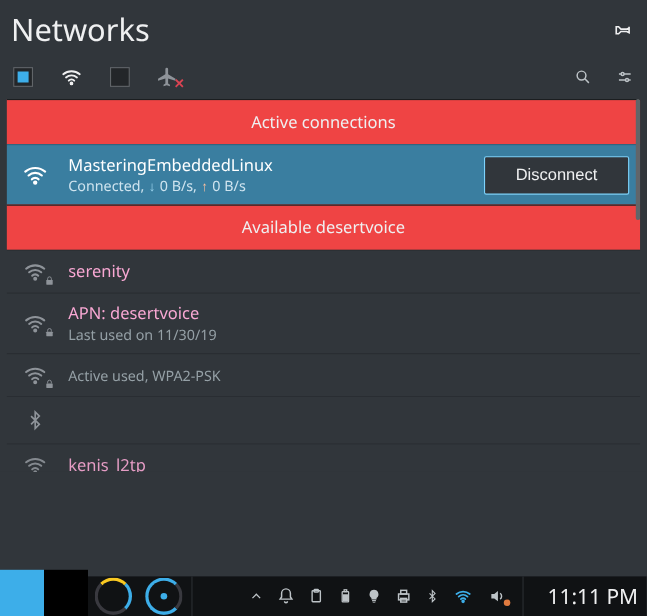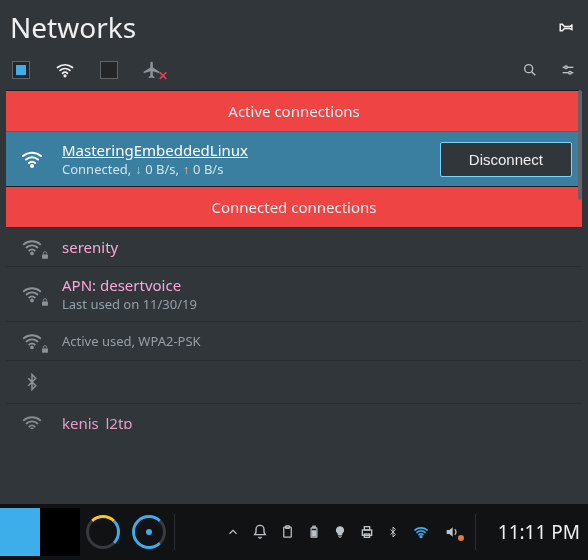--- a/index.html
+++ b/index.html
@@ -81,21 +81,21 @@
   width: 32px;
   display:flex; align-items:center; justify-content:center;
   position: relative;
 }
 .conn .lock-badge {
   position:absolute; right:-2px; bottom:-2px;
   width:10px;height:10px;
 }
 .conn .text-col { flex: 1; min-width:0; }
 .conn .name { font-size: 15px; color: #eff0f1; }
-.conn.active .name { color: #ffffff; text-decoration: underline; }
+.conn.active .name { color: #ffffff; }
 .conn .sub { font-size: 13px; color: #95a0a6; display:flex; align-items:center; gap:4px;}
 .conn.active .sub { color: #cfe4ef; }
 .arrow-down { color:#3daee9; font-size:12px;}
 .arrow-up { color:#f47750; font-size:12px;}
 .conn.active .arrow-down { color:#9fd7f0;}
 .conn.active .arrow-up { color:#ffc19f;}
 .btn {
   background: #31363b;
   border: 1px solid #7dd3fc;
   color: #eff0f1;
@@ -105,21 +105,21 @@
   border-radius: 2px;
 }
 .conn.dim .name { color:#f9a8d4; }
 .scrollbar {
   position:absolute; right:0; top:0; width:4px; height:110px;
   background:#616569; border-radius:2px;
 }
 .cutoff { opacity:0.9;justify-content:space-between; }
 
 .taskbar {
-  position:absolute; left:0; right:0; bottom:0; height:56px;
+  position:absolute; left:0; right:0; bottom:0; height:36px;
   background: #101214;
   display:flex; align-items:center;
   padding: 0 8px 0 0;
 }
 .task-app {
   width:40px; height:48px;
   background:#3daee9;
 }
 .task-black { width:40px; height:48px; background:#000; }
 .ring {
@@ -213,21 +213,21 @@
           <span>Connected,</span>
           <span class="arrow-down">↓</span>
           <span>0 B/s,</span>
           <span class="arrow-up">↑</span>
           <span>0 B/s</span>
         </div>
       </div>
       <button class="btn">Disconnect</button>
     </div>
 
-    <div class="section-header">Connected connections</div>
+    <div class="section-header">Available desertvoice</div>
 
     <div id="available-container">
         <div class="conn dim">
           <div class="icon-col">
             <svg width="28" height="22" viewBox="0 0 24 24" fill="none" stroke="#8e9399" stroke-width="2" stroke-linecap="round">
               <path d="M3 9a14 14 0 0 1 18 0"></path>
               <path d="M6 12.5a9 9 0 0 1 12 0"></path>
               <path d="M9 16a4 4 0 0 1 6 0"></path>
               <circle cx="12" cy="19" r="1" fill="#8e9399"></circle>
             </svg>

